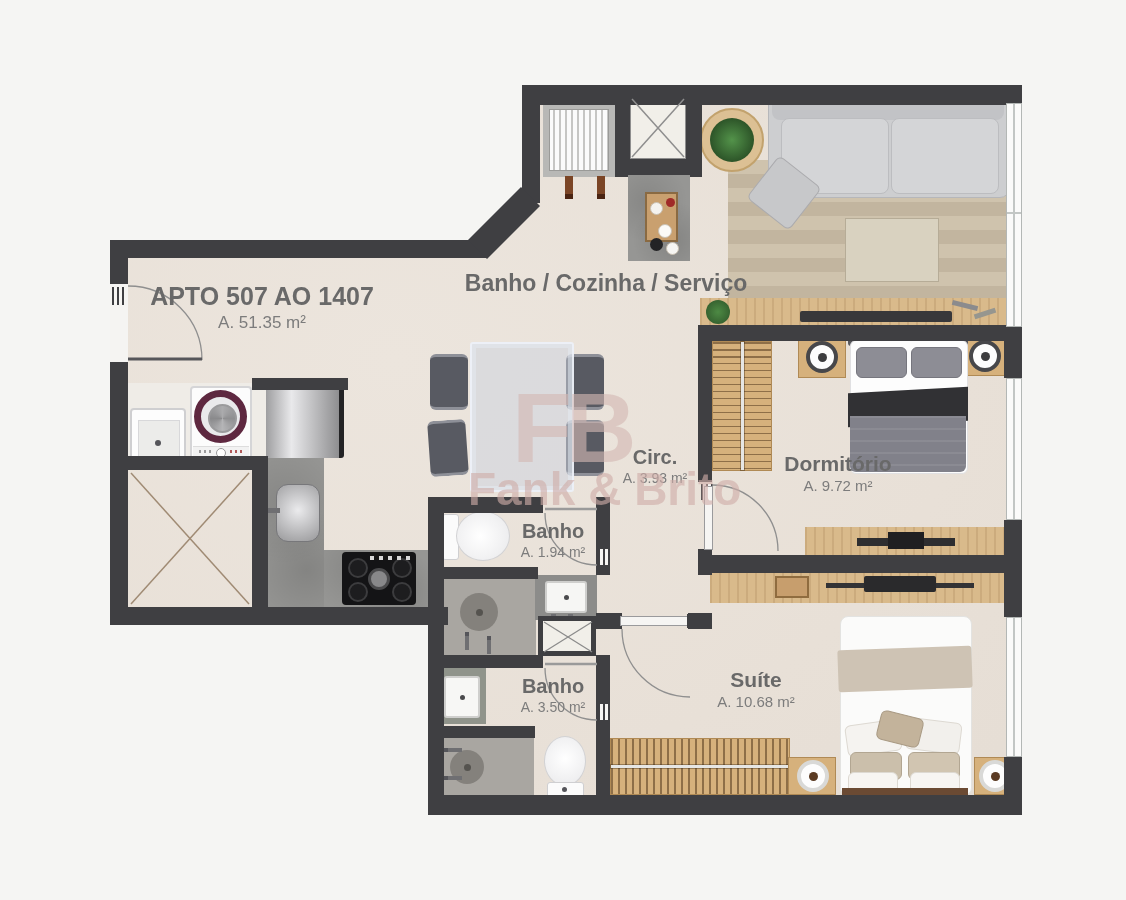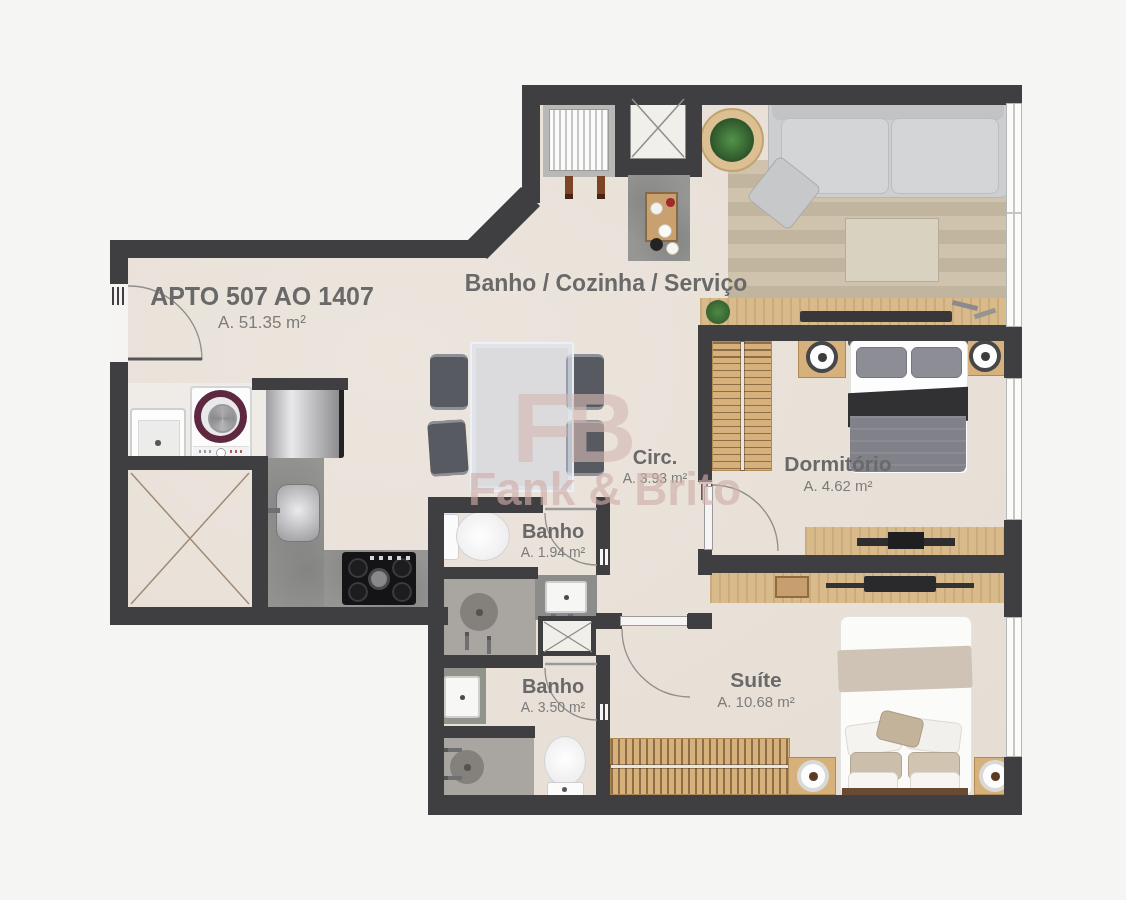--- a/index.html
+++ b/index.html
@@ -236,21 +236,21 @@
   </div>
   <div class="abs label" style="left:606px;top:270px;">
     <div class="nm" style="font-size:23px;">Banho / Cozinha / Serviço</div>
   </div>
   <div class="abs label" style="left:655px;top:446px;">
     <div class="nm" style="font-size:20px;">Circ.</div>
     <div class="ar" style="font-size:14px;margin-top:1px;">A. 3.93 m²</div>
   </div>
   <div class="abs label" style="left:838px;top:452px;">
     <div class="nm" style="font-size:21px;">Dormitório</div>
-    <div class="ar" style="font-size:15px;margin-top:1px;">A. 4.62 m²</div>
+    <div class="ar" style="font-size:15px;margin-top:1px;">A. 9.72 m²</div>
   </div>
   <div class="abs label" style="left:553px;top:520px;">
     <div class="nm" style="font-size:20px;">Banho</div>
     <div class="ar" style="font-size:14px;margin-top:1px;">A. 1.94 m²</div>
   </div>
   <div class="abs label" style="left:553px;top:675px;">
     <div class="nm" style="font-size:20px;">Banho</div>
     <div class="ar" style="font-size:14px;margin-top:1px;">A. 3.50 m²</div>
   </div>
   <div class="abs label" style="left:756px;top:668px;">

